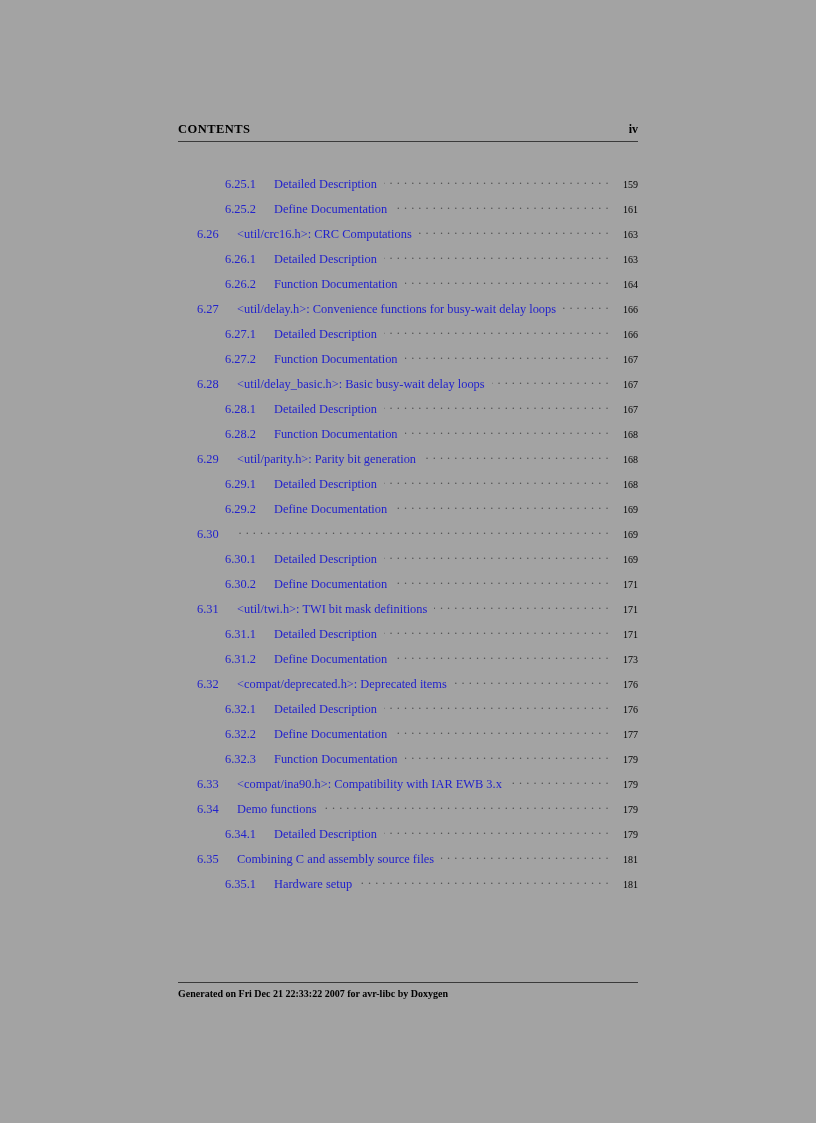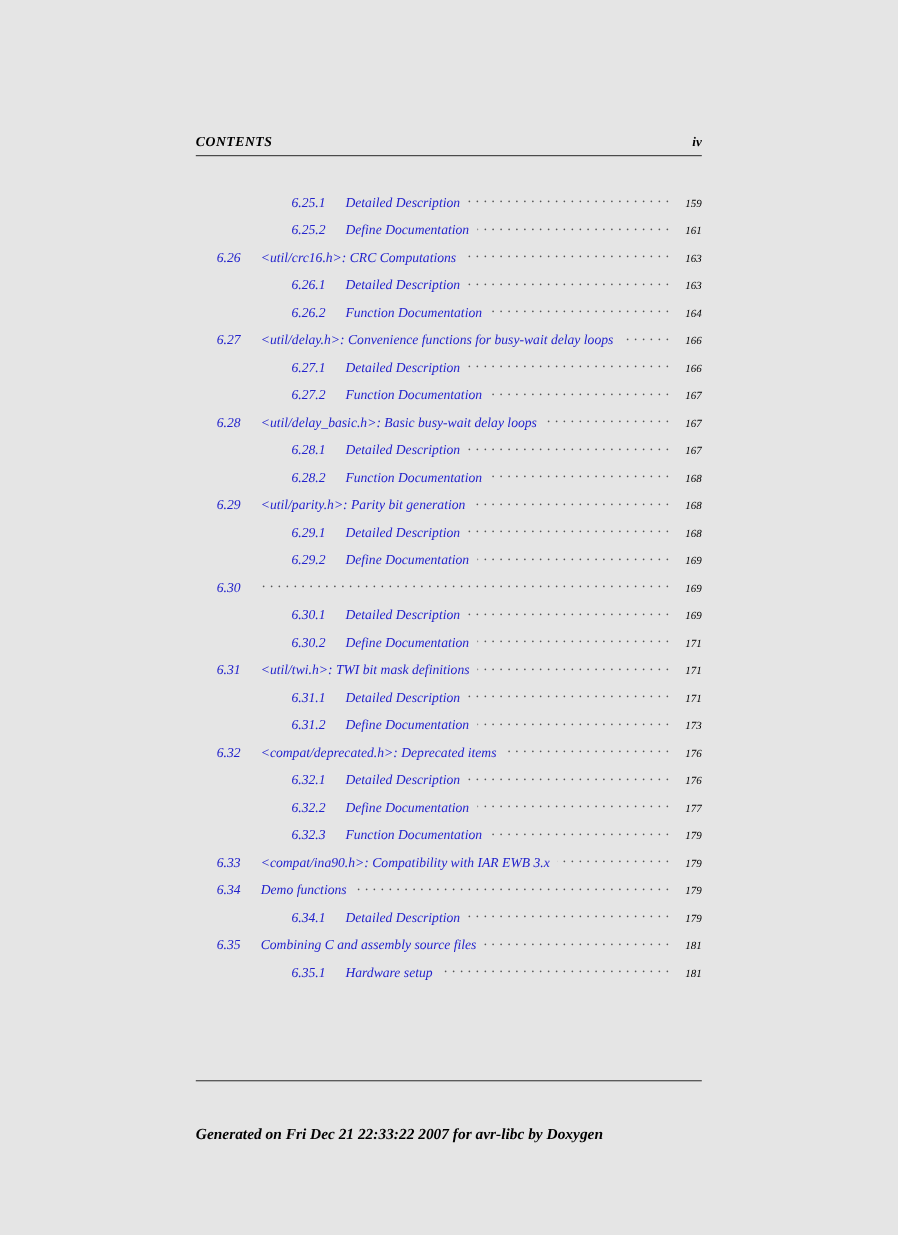--- a/index.html
+++ b/index.html
@@ -16,22 +16,21 @@
     color: #000000;
     overflow: hidden;
   }
 
   .page {
     position: absolute;
     left: 0;
     top: 0;
     width: 816px;
     height: 1123px;
-    background: #e5e5e5;
-    font-style: italic;
+    background: #a3a3a3;
   }
 
   
   .header {
     position: absolute;
     left: 178px;
     top: 122px;
     width: 460px;
     display: flex;
     align-items: baseline;
@@ -77,21 +76,21 @@
   }
 
   .toc-row.level-1 { padding-left: 19px; }
   .toc-row.level-2 { padding-left: 47px; }
 
   .toc-num {
     color: #2222cc;
     flex: 0 0 auto;
   }
   .level-1 .toc-num { min-width: 34px; }
-  .level-2 .toc-num { min-width: 43px; margin-left: 40px; }
+  .level-2 .toc-num { min-width: 43px; }
 
   .toc-label {
     color: #2222cc;
     flex: 0 0 auto;
     padding-left: 6px;
   }
 
   .toc-dots {
     flex: 1 1 auto;
     overflow: hidden;
@@ -123,22 +122,22 @@
     position: absolute;
     left: 178px;
     top: 982px;
     width: 460px;
     height: 1px;
     background: #3a3a3a;
   }
   .footer-text {
     position: absolute;
     left: 178px;
-    top: 1024px;
-    font-size: 14px;
+    top: 988px;
+    font-size: 10px;
     font-weight: bold;
     color: #000000;
     white-space: nowrap;
   }
 </style>
 </head>
 <body>
 
 <div class="page">
 

